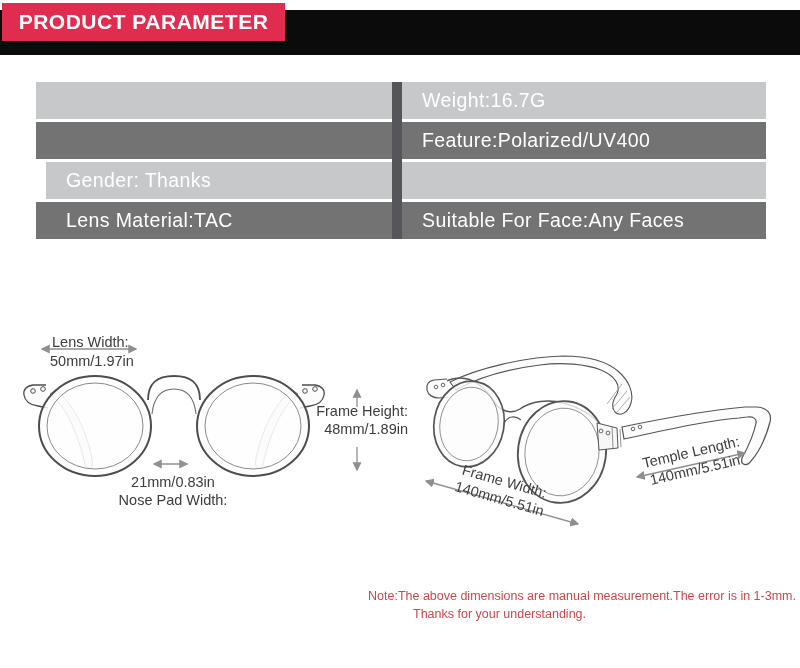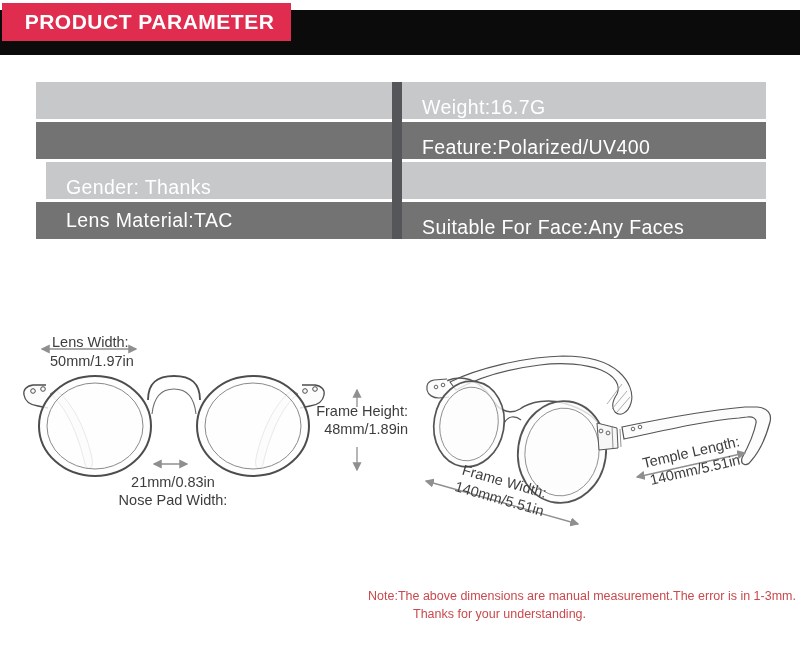--- a/index.html
+++ b/index.html
@@ -4,29 +4,29 @@
 <style>
   html,body{margin:0;padding:0;background:#fff;}
   .stage{
     position:relative;width:800px;height:668px;background:#ffffff;overflow:hidden;
     font-family:"Liberation Sans", sans-serif;
   }
   
   .header-black{position:absolute;left:0;top:10px;width:800px;height:45px;background:#0b0b0b;}
   .header-red{
     position:absolute;left:2px;top:3px;width:283px;height:38px;background:#e02c4e;
-    display:flex;align-items:center;justify-content:center;padding-left:6px;
+    display:flex;align-items:center;justify-content:center;
   }
   .header-red span{color:#ffffff;font-size:21px;font-weight:700;letter-spacing:.5px;white-space:nowrap;}
   
   .spec-table{position:absolute;left:36px;top:82px;width:730px;}
   .spec-row{display:flex;height:37px;margin-bottom:3px;}
   .spec-row:last-child{margin-bottom:0;}
   .cell-left{width:356px;display:flex;align-items:center;padding-left:30px;box-sizing:border-box;}
-  .cell-right{flex:1;margin-left:10px;display:flex;align-items:flex-end;padding-left:20px;box-sizing:border-box;}
+  .cell-right{flex:1;margin-left:10px;display:flex;align-items:center;padding-left:20px;box-sizing:border-box;}
   .row-light .cell-left,.row-light .cell-right{background:#c6c8ca;}
   .row-dark  .cell-left,.row-dark  .cell-right{background:#737373;}
   .spec-row span{color:#ffffff;font-size:19.5px;letter-spacing:.4px;white-space:nowrap;}
   .spec-divider{position:absolute;left:356px;top:0;width:10px;height:157px;background:#55565a;}
   
   .diagram-svg{position:absolute;left:0;top:300px;}
   .dim-label{position:absolute;color:#3d3d3d;font-size:14.5px;line-height:18px;white-space:nowrap;}
   .dim-block{position:absolute;color:#3d3d3d;font-size:14.5px;line-height:18px;text-align:center;}
   .rot-fw{transform:rotate(16deg);transform-origin:center;}
   .rot-tl{transform:rotate(-13deg);transform-origin:center;}

